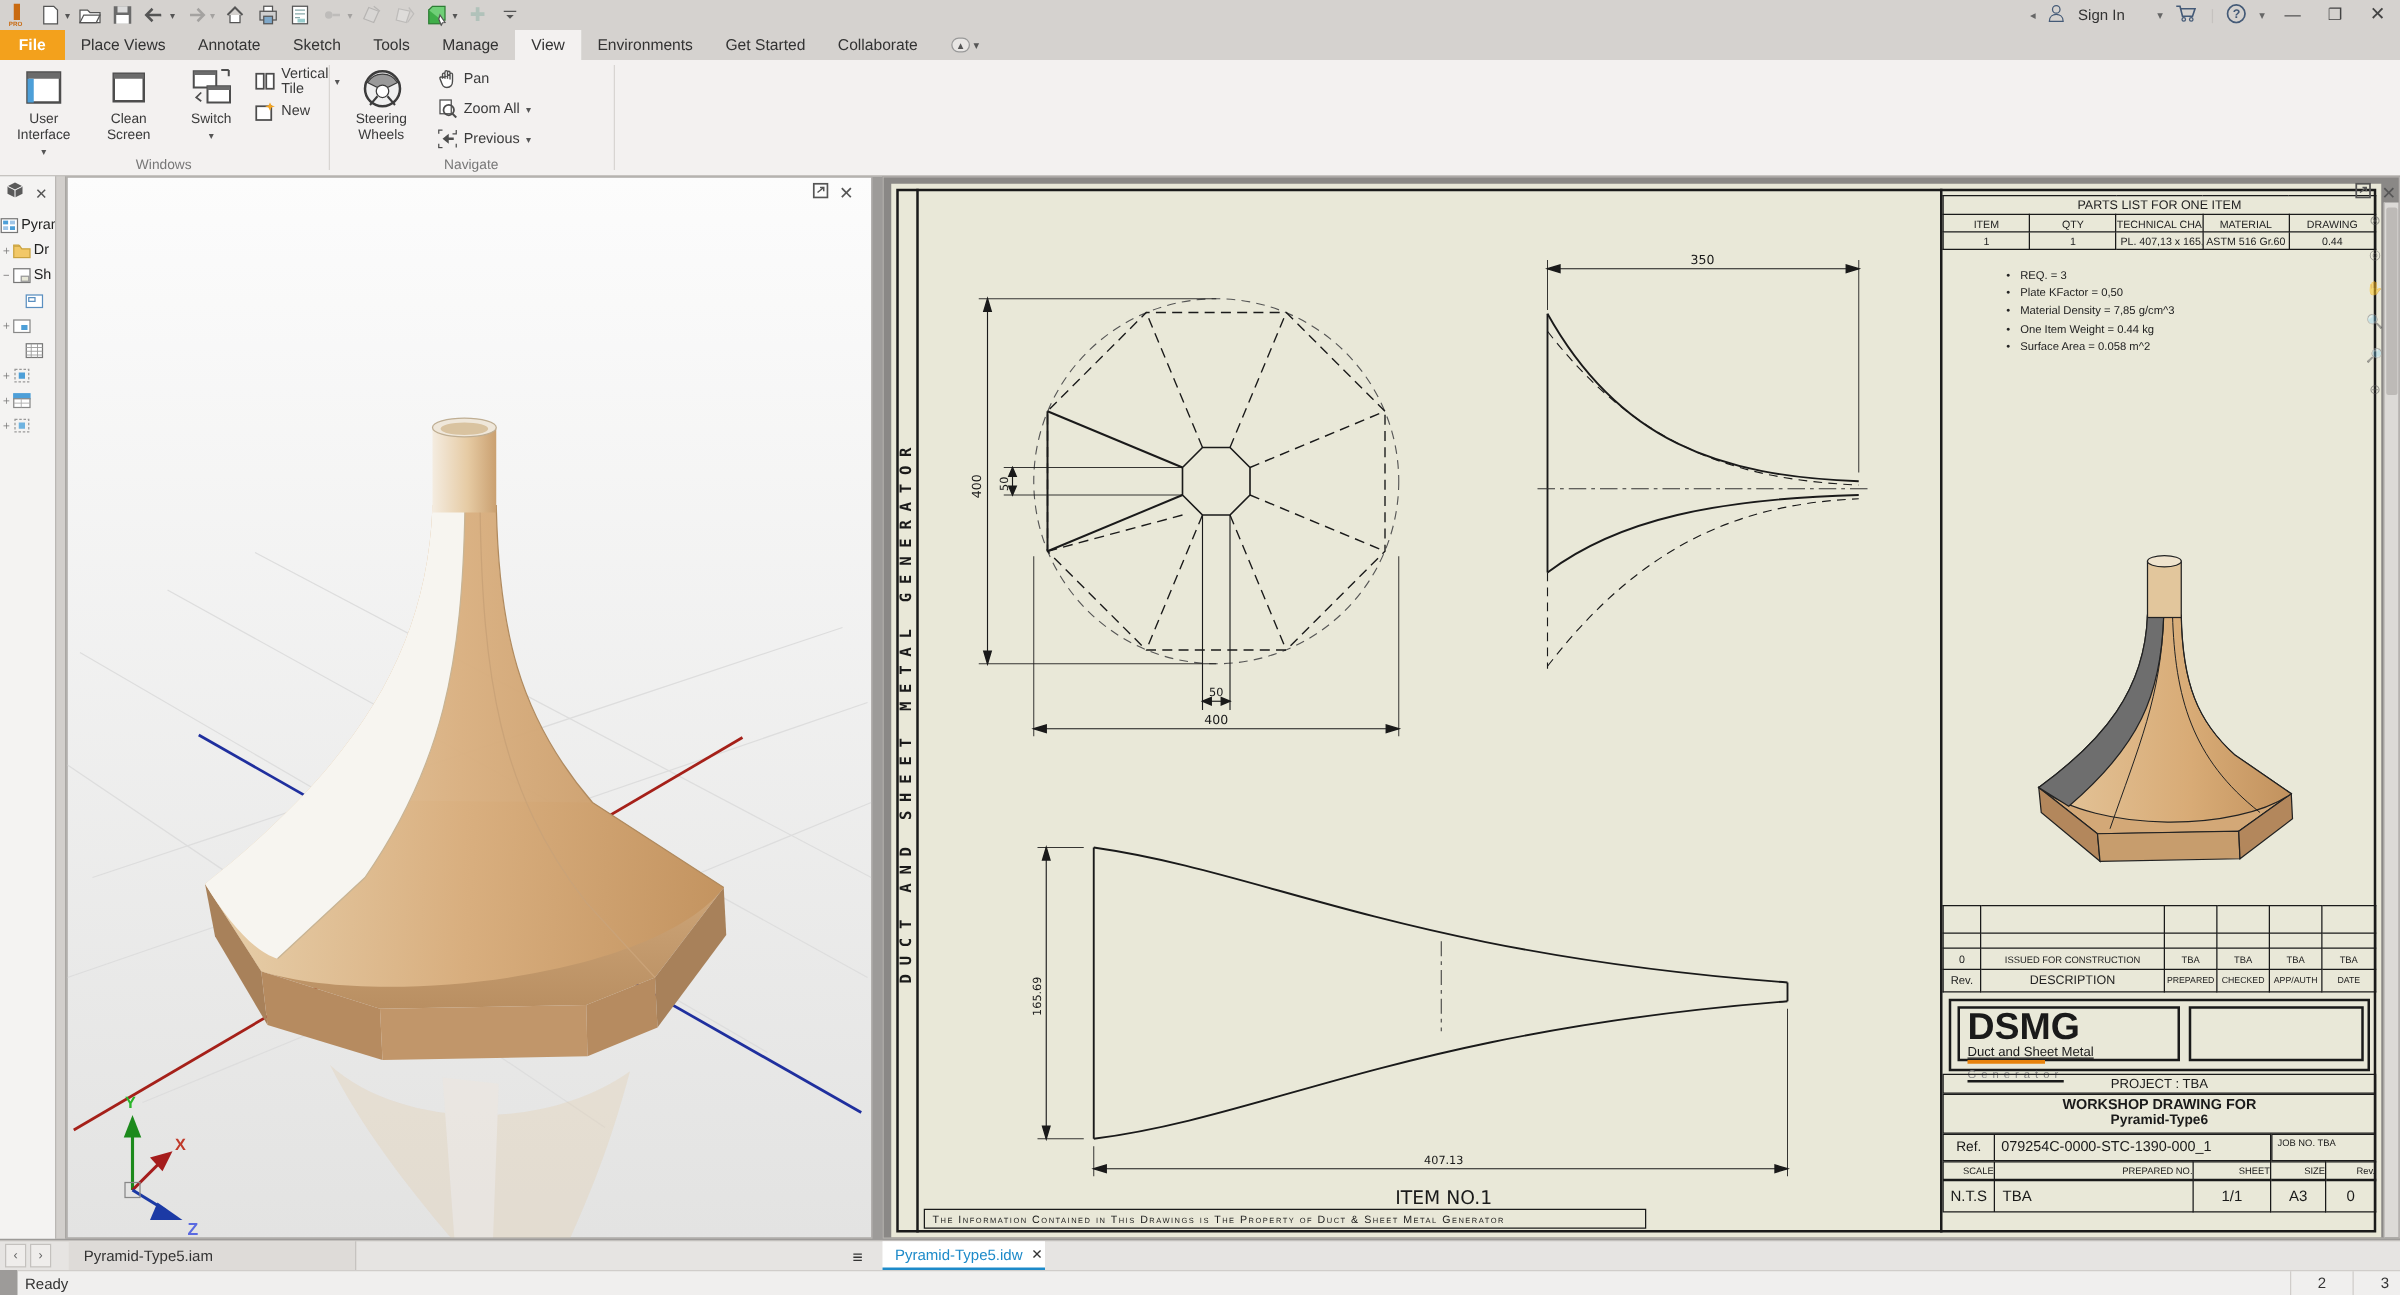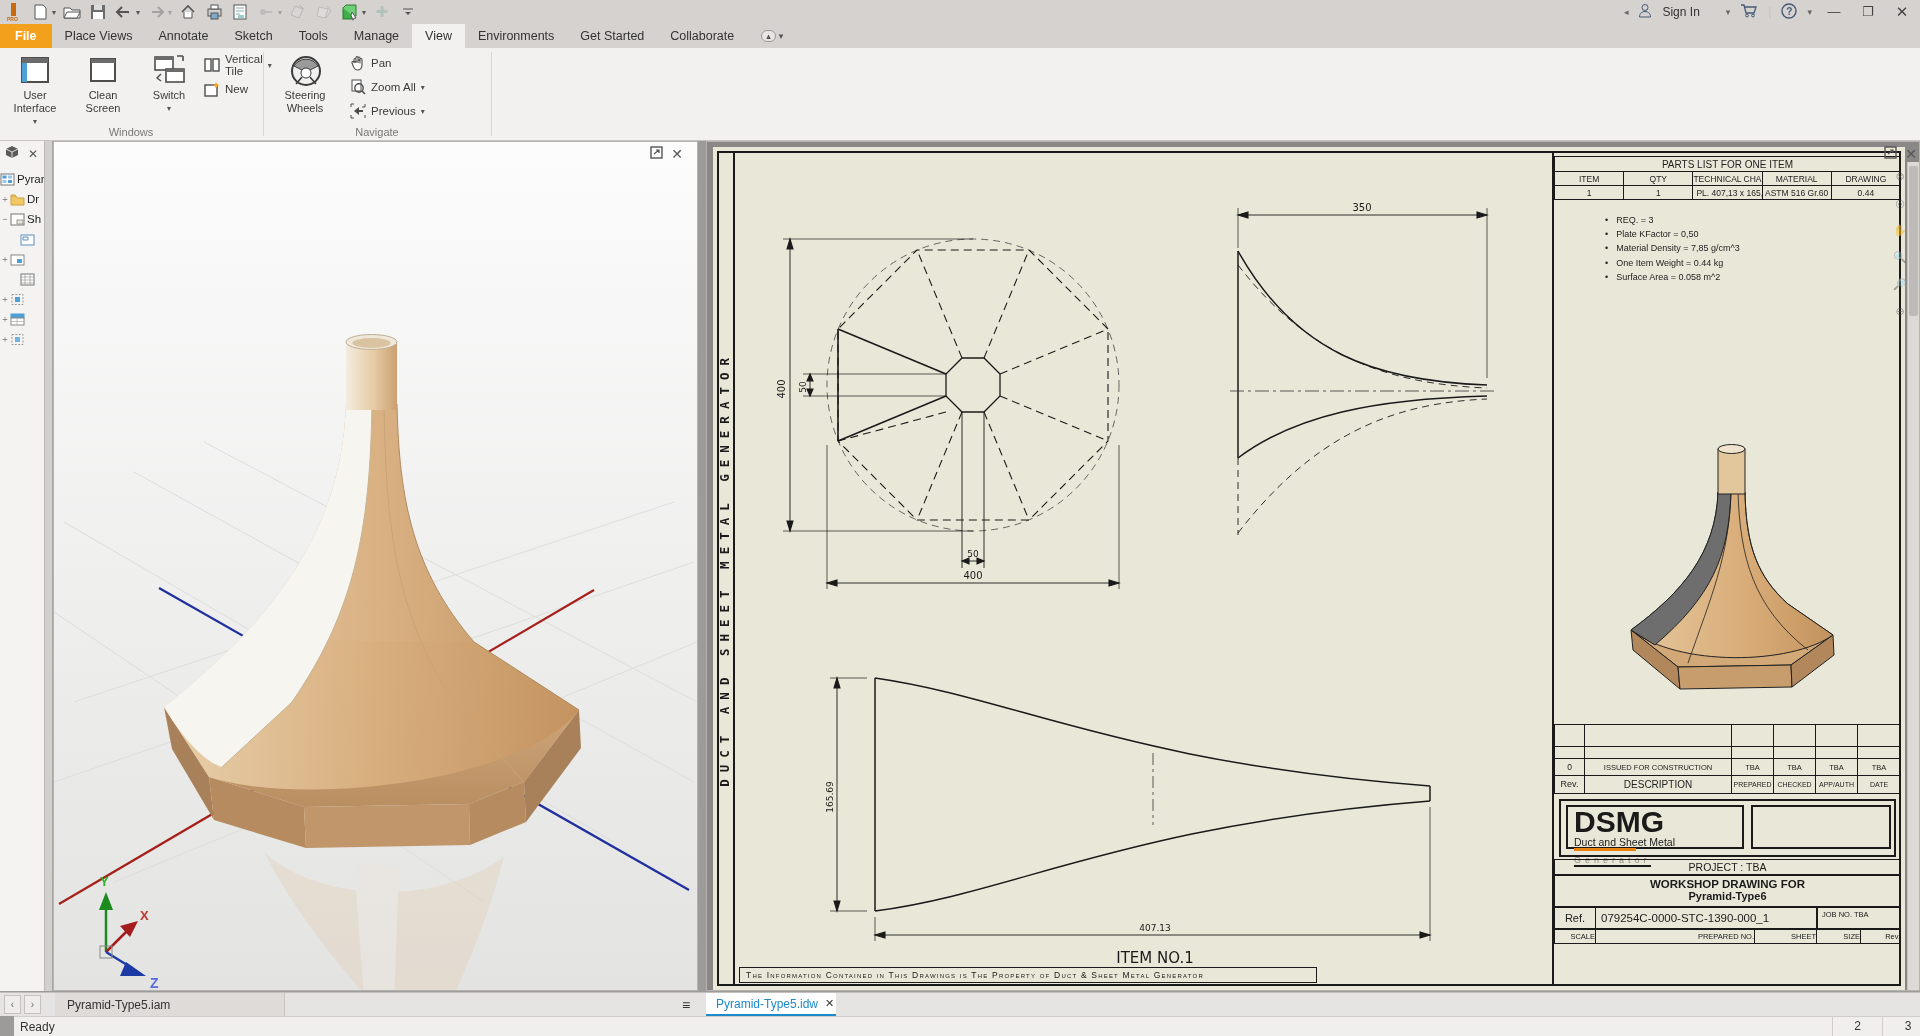--- a/index.html
+++ b/index.html
@@ -733,20 +733,27 @@
       </div>
 
       <div class="abs" style="left:841px;top:782px;width:347px;height:15px;display:flex;color:#1a1a1a;font-size:7.5px;text-align:right;">
         <div style="width:42px;border:1.2px solid #1a1a1a;line-height:13px;">SCALE</div>
         <div style="flex:1;border:1.2px solid #1a1a1a;border-left:none;line-height:13px;">PREPARED NO.</div>
         <div style="width:62px;border:1.2px solid #1a1a1a;border-left:none;line-height:13px;">SHEET</div>
         <div style="width:44px;border:1.2px solid #1a1a1a;border-left:none;line-height:13px;">SIZE</div>
         <div style="width:40px;border:1.2px solid #1a1a1a;border-left:none;line-height:13px;">Rev.</div>
       </div>
 
+      <div class="abs" style="left:841px;top:797px;width:347px;height:26px;display:flex;color:#1a1a1a;font-size:12px;text-align:center;">
+        <div style="width:42px;border:1.5px solid #1a1a1a;line-height:24px;">N.T.S</div>
+        <div style="flex:1;border:1.5px solid #1a1a1a;border-left:none;line-height:24px;text-align:left;padding-left:6px;">TBA</div>
+        <div style="width:62px;border:1.5px solid #1a1a1a;border-left:none;line-height:24px;">1/1</div>
+        <div style="width:44px;border:1.5px solid #1a1a1a;border-left:none;line-height:24px;">A3</div>
+        <div style="width:40px;border:1.5px solid #1a1a1a;border-left:none;line-height:24px;">0</div>
+      </div>
 
       <div id="footerbox" style="left:26px;top:820px;width:578px;height:16px;">The Information Contained in This Drawings is The Property of Duct &amp; Sheet Metal Generator</div>
     </div>
 
     <div class="abs" style="right:0;top:20px;width:12px;height:828px;background:#dcdad7;border-left:1px solid #c2bfbc;">
       <div style="position:absolute;top:4px;left:1px;width:9px;height:150px;background:#bDbab7;background:#bdbab7;border-radius:2px;"></div>
     </div>
 
     <div class="abs" style="right:12px;top:28px;width:14px;height:210px;opacity:.55;color:#555;font-size:11px;display:flex;flex-direction:column;gap:14px;align-items:center;">
       <span>⊗</span>

